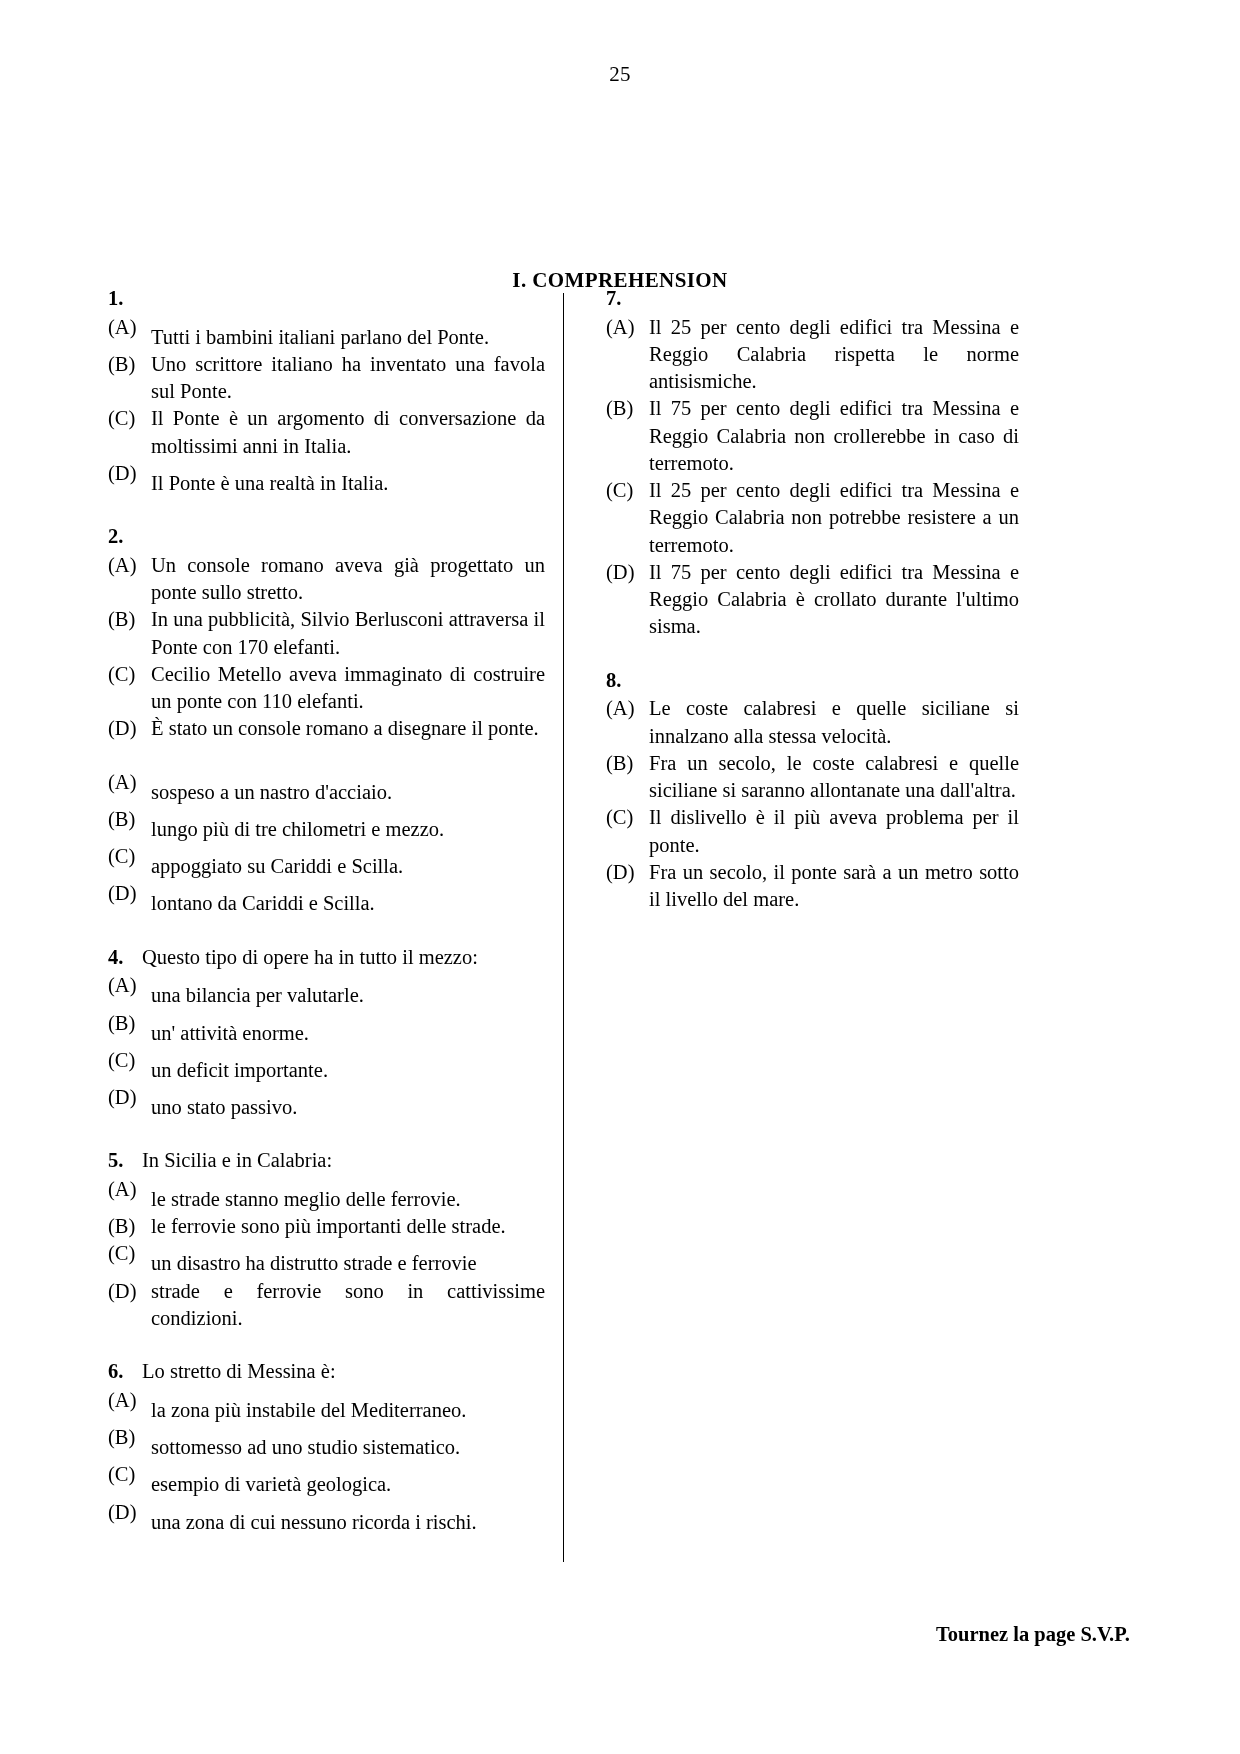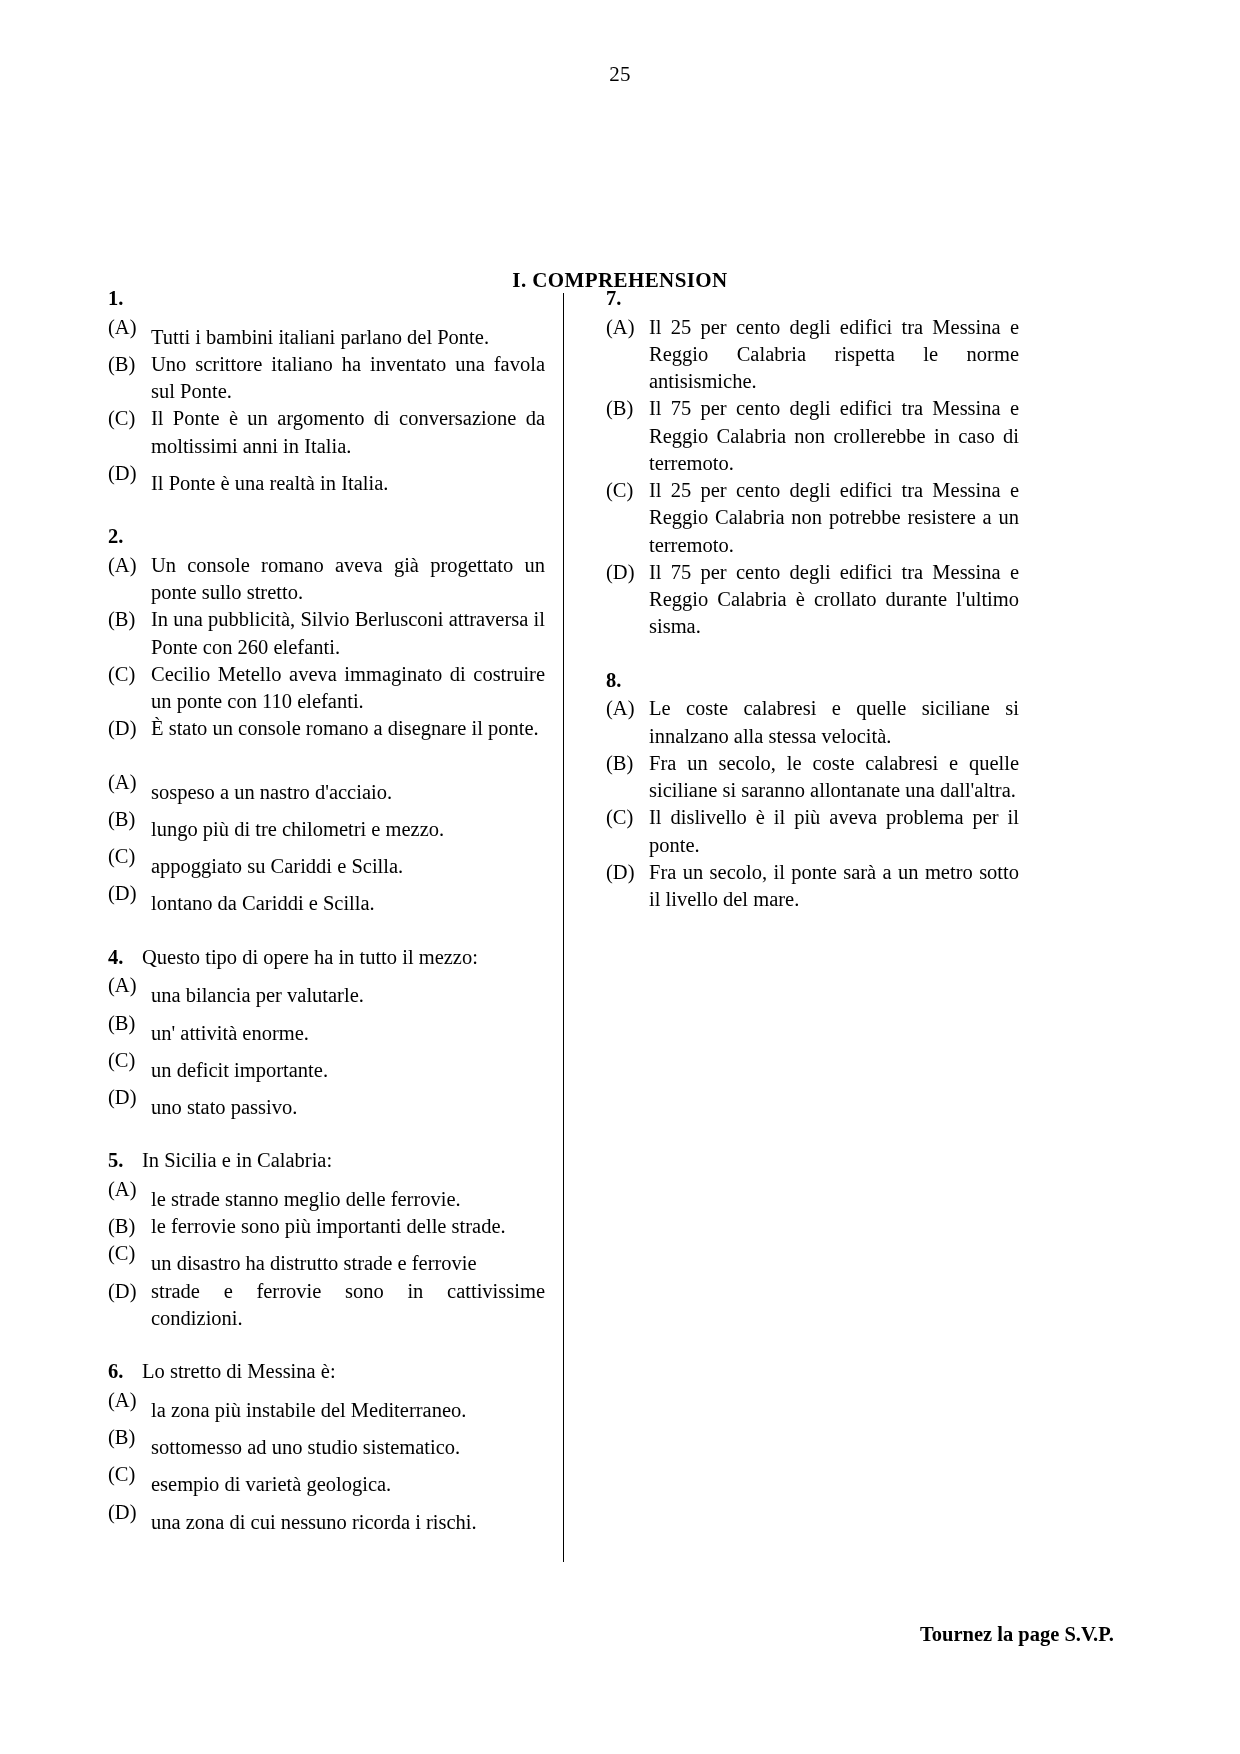--- a/index.html
+++ b/index.html
@@ -103,21 +103,21 @@
     text-justify: inter-word;
     hyphens: none;
   }
   .opt-text.nojust {
     text-align: left;
     margin-top: 10px;
   }
   .footer {
     position: absolute;
     bottom: 108px;
-    right: 126px;
+    right: 110px;
     font-size: 20.5px;
     font-weight: bold;
   }
 </style>
 </head>
 <body>
 
 <div class="page">
 
   <div class="page-number">25</div>
@@ -146,21 +146,21 @@
           </div>
         </div>
         <div class="q-block">
           <div class="q-head"><span class="q-num">2.</span></div>
           <div class="opt">
             <span class="opt-label">(A)</span>
             <span class="opt-text">Un console romano aveva già progettato un ponte sullo stretto.</span>
           </div>
           <div class="opt">
             <span class="opt-label">(B)</span>
-            <span class="opt-text">In una pubblicità, Silvio Berlusconi attraversa il Ponte con 260 elefanti.</span>
+            <span class="opt-text">In una pubblicità, Silvio Berlusconi attraversa il Ponte con 170 elefanti.</span>
           </div>
           <div class="opt">
             <span class="opt-label">(C)</span>
             <span class="opt-text">Cecilio Metello aveva immaginato di costruire un ponte con 110 elefanti.</span>
           </div>
           <div class="opt">
             <span class="opt-label">(D)</span>
             <span class="opt-text">È stato un console romano a disegnare il ponte.</span>
           </div>
         </div>

